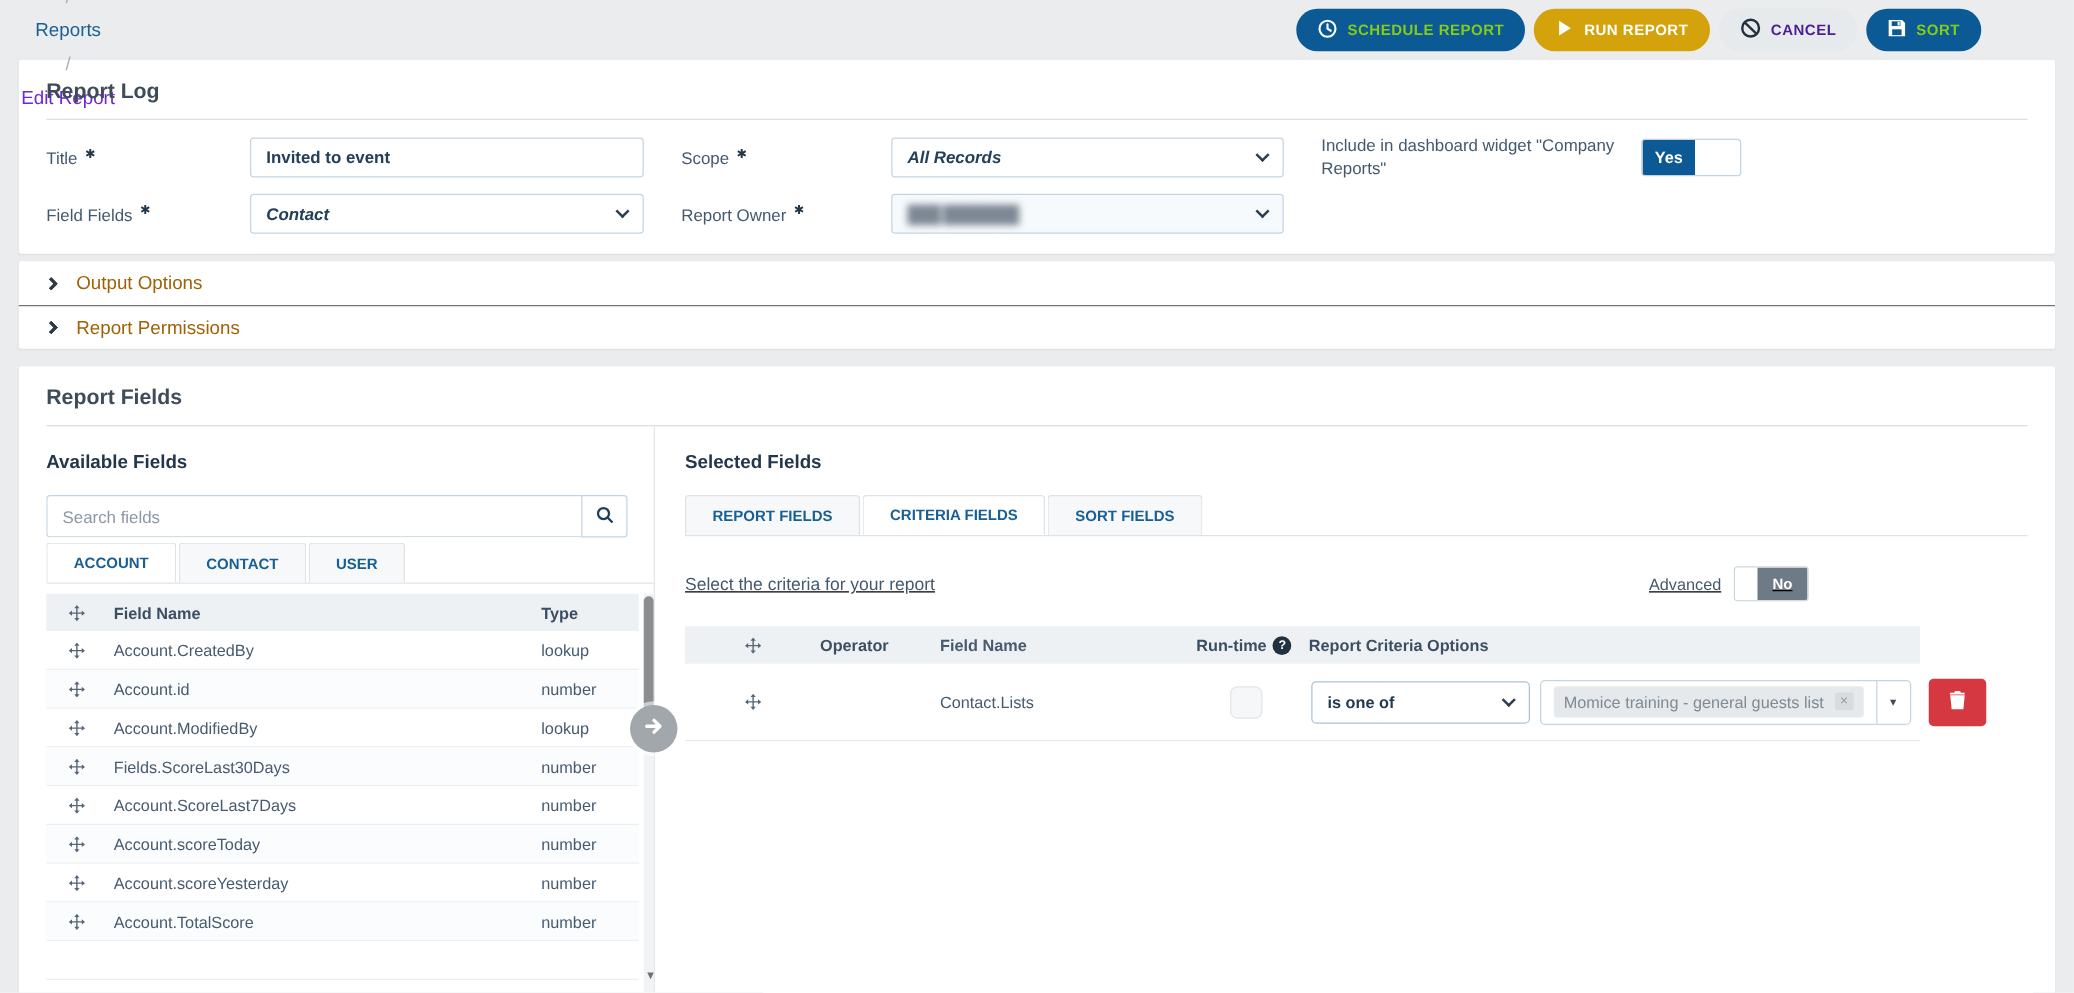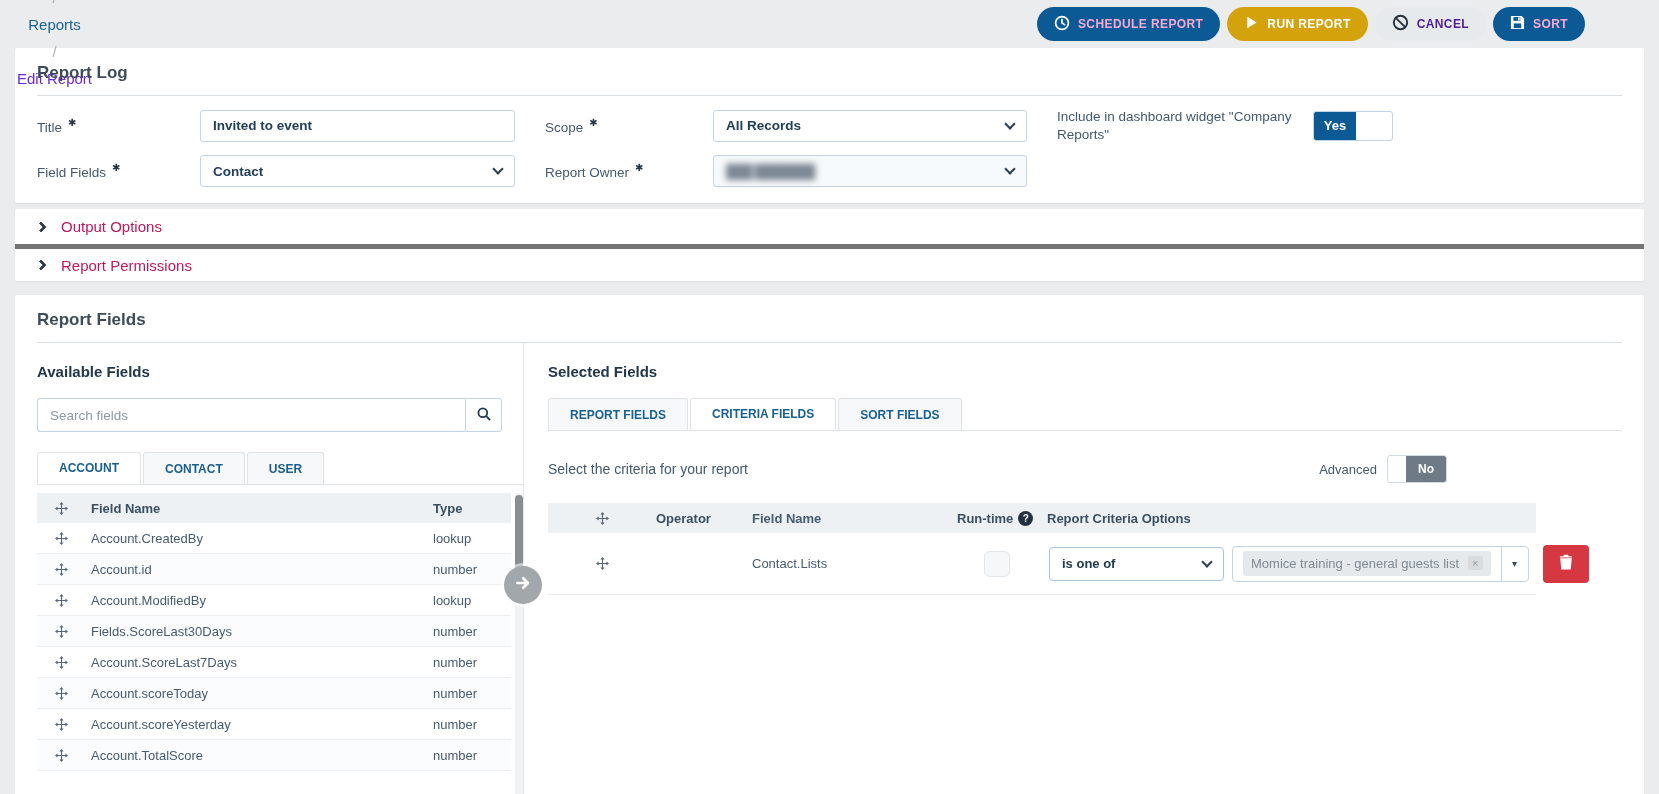--- a/index.html
+++ b/index.html
@@ -10,67 +10,67 @@
   .topbar { display:flex; justify-content:space-between; align-items:center;
             height:48px; padding:0 74px 0 17px; }
   .breadcrumb { display:flex; align-items:center; gap:10px; font-size:15px;flex-direction:column; }
   .bc-link { color:#1a6094; text-decoration:none; cursor:pointer; }
   .bc-sep { color:#a8b0b7; }
   .bc-current { color:#6d28d9; font-weight:normal; }
   .toolbar { display:flex; gap:7px; }
   .btn { height:34px; border:none; border-radius:17px; display:flex; align-items:center;
          gap:8px; padding:0 17px; font-family:inherit; font-size:12px; font-weight:bold;
          letter-spacing:.4px; cursor:pointer; white-space:nowrap; }
-  .btn-blue { background:#0b5a96; color:#f9a8d4;justify-content:center; }
+  .btn-blue { background:#0b5a96; color:#84cc16;justify-content:center; }
   .btn-gold { background:#d4a30b; color:#fff; }
   .btn-gray { background:#e7eaec; color:#4c1d95; }
 
   
   .card { background:#fff; margin:0 15px; border-radius:2px; box-shadow:0 1px 2px rgba(0,0,0,.06); }
   .card-title { font-size:17px; color:#3e4c59; padding:15px 0 12px; border-bottom:1px solid #dadfe3; }
 
   
   #report-log { padding:0 22px 16px; }
   .form-grid { display:grid; grid-template-columns:163px 315px 198px 314px 286px 120px;
                row-gap:12px; align-items:center; margin-top:12px; }
   .f-label { font-size:13.5px; color:#44596e; }
   .pl30 { padding-left:30px; }
   .req { color:#23374a; font-size:10px; vertical-align:super; margin-left:6px; }
   .text-input { width:100%; height:32px; border:1px solid #c3d4e4; border-radius:3px;
                 padding:0 12px; background:#fff; font-family:inherit;
                 font-size:13.5px; font-weight:bold; color:#23405a; }
   .fselect { height:32px; border:1px solid #c3d4e4; border-radius:3px; background:#fff;
              display:flex; align-items:center; justify-content:space-between; padding:0 12px;
-             font-size:13.5px; font-weight:bold; color:#23405a; cursor:pointer; }
+             font-size:13.5px; font-weight:bold; color:#23405a; cursor:pointer;font-style:italic; }
   .fselect.redacted { background:#f7fafc; }
   .blurred { filter:blur(3px); color:#7c8794; font-weight:normal; letter-spacing:-1px; }
   .chev-down { width:8px; height:8px; border-right:2px solid #2c3e50; border-bottom:2px solid #2c3e50;
                transform:rotate(45deg); margin-top:-4px; flex:none; }
   .widget-label { font-size:13.5px; color:#44596e; padding-left:30px; line-height:1.3; }
   .toggle { width:80px; height:30px; border:1px solid #c3d4e4; border-radius:3px; background:#fff;
             display:flex; overflow:hidden; cursor:pointer; }
   .toggle .on { width:42px; background:#0b5a96; color:#fff; font-size:13px; font-weight:bold;
                 display:flex; align-items:center; justify-content:center; }
 
   
   #collapsed-card { margin-top:6px; }
   .collapse-row { display:flex; align-items:center; gap:16px; height:35px; padding:16px 22px;
-                  font-size:15px; color:#be185d; cursor:pointer; }
-  .collapse-row + .collapse-row { border-top:5px solid #737373; }
+                  font-size:15px; color:#a16207; cursor:pointer; }
+  .collapse-row + .collapse-row { border-top:1px solid #737373; }
   .chev-right { width:8px; height:8px; border-top:3px solid #2c3a46; border-right:3px solid #2c3a46;
                 transform:rotate(45deg); border-radius:1px; flex:none; }
 
   
   #report-fields { margin-top:14px; padding:0 22px; height:503px; overflow:hidden; }
   .cols { display:flex; margin-top:0; height:100%; }
   .col-left { width:486px; flex:none; padding-top:10px; }
   .col-right { flex:1; border-left:1px solid #e5e8ea; padding:10px 0 0 24px; position:relative; }
   .panel-heading { font-size:15px; font-weight:bold; color:#23374a; margin:10px 0 18px; }
 
-  .search-row { display:flex; width:465px; height:34px; margin-bottom:20px; }
+  .search-row { display:flex; width:465px; height:34px; margin-bottom:4px; }
   .search-input { flex:1; border:1px solid #c3d4e4; border-right:none; border-radius:3px 0 0 3px;
                   padding:0 12px; font-family:inherit; font-size:13.5px; color:#23405a; }
   .search-input::placeholder { color:#8b98a5; }
   .search-btn { width:37px; border:1px solid #c3d4e4; border-radius:0 3px 3px 0; background:#fff;
                 display:flex; align-items:center; justify-content:center; cursor:pointer; }
 
   .tabbar { display:flex; border-bottom:1px solid #dfe3e6; }
   .tab { height:32px; padding:0 21px; display:flex; align-items:center; font-size:12px; font-weight:bold;
          color:#186094; background:#f7f8f9; border:1px solid #dfe3e6; border-bottom:none;
          border-radius:3px 3px 0 0; margin-right:2px; cursor:pointer; }
@@ -88,21 +88,21 @@
 
   .vscroll { position:absolute; right:-12px; top:0; width:8px; height:322px; background:#f2f3f4; }
   .vthumb { position:absolute; top:2px; left:0; width:8px; height:106px; background:#8b8e91; border-radius:4px; }
   .scroll-down { position:absolute; right:-14px; top:300px; font-size:9px; color:#6d7175; cursor:pointer; }
 
   .transfer-circle { position:absolute; left:-20px; top:223px; width:38px; height:38px; border-radius:50%;
                      background:#a2a7ab; display:flex; align-items:center; justify-content:center;
                      cursor:pointer; box-shadow:0 0 0 3px rgba(255,255,255,.55); }
 
   .criteria-intro-row { display:flex; justify-content:space-between; align-items:center;
-                        margin:24px 175px 20px 0; }
+                        margin:24px 175px 20px 0;text-decoration:underline; }
   .criteria-intro { font-size:14px; color:#44596e; }
   .advanced { display:flex; align-items:center; gap:10px; }
   .advanced-label { font-size:13px; color:#44596e; }
   .adv-toggle { width:60px; height:28px; border:1px solid #cfd9e0; border-radius:3px; background:#fff;
                 display:flex; overflow:hidden; cursor:pointer; }
   .adv-toggle .off { margin-left:auto; width:40px; background:#6e7b86; color:#fff; font-size:12px;
                      font-weight:bold; display:flex; align-items:center; justify-content:center; }
 
   .crit-table { width:988px; }
   .ct-head { display:flex; align-items:center; height:30px; background:#eef1f3;

